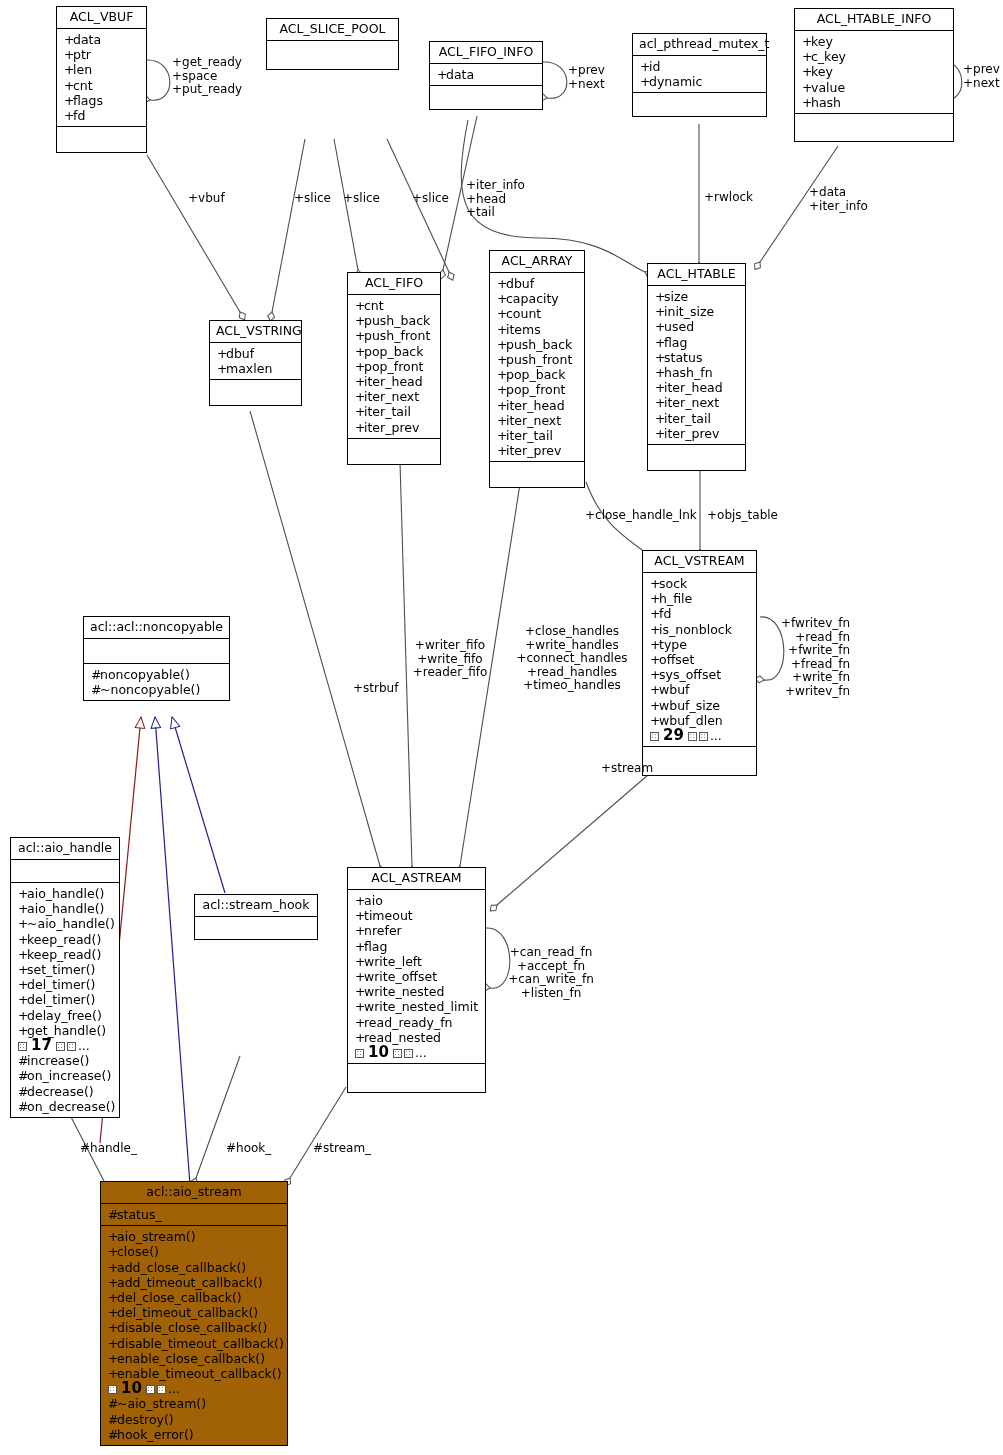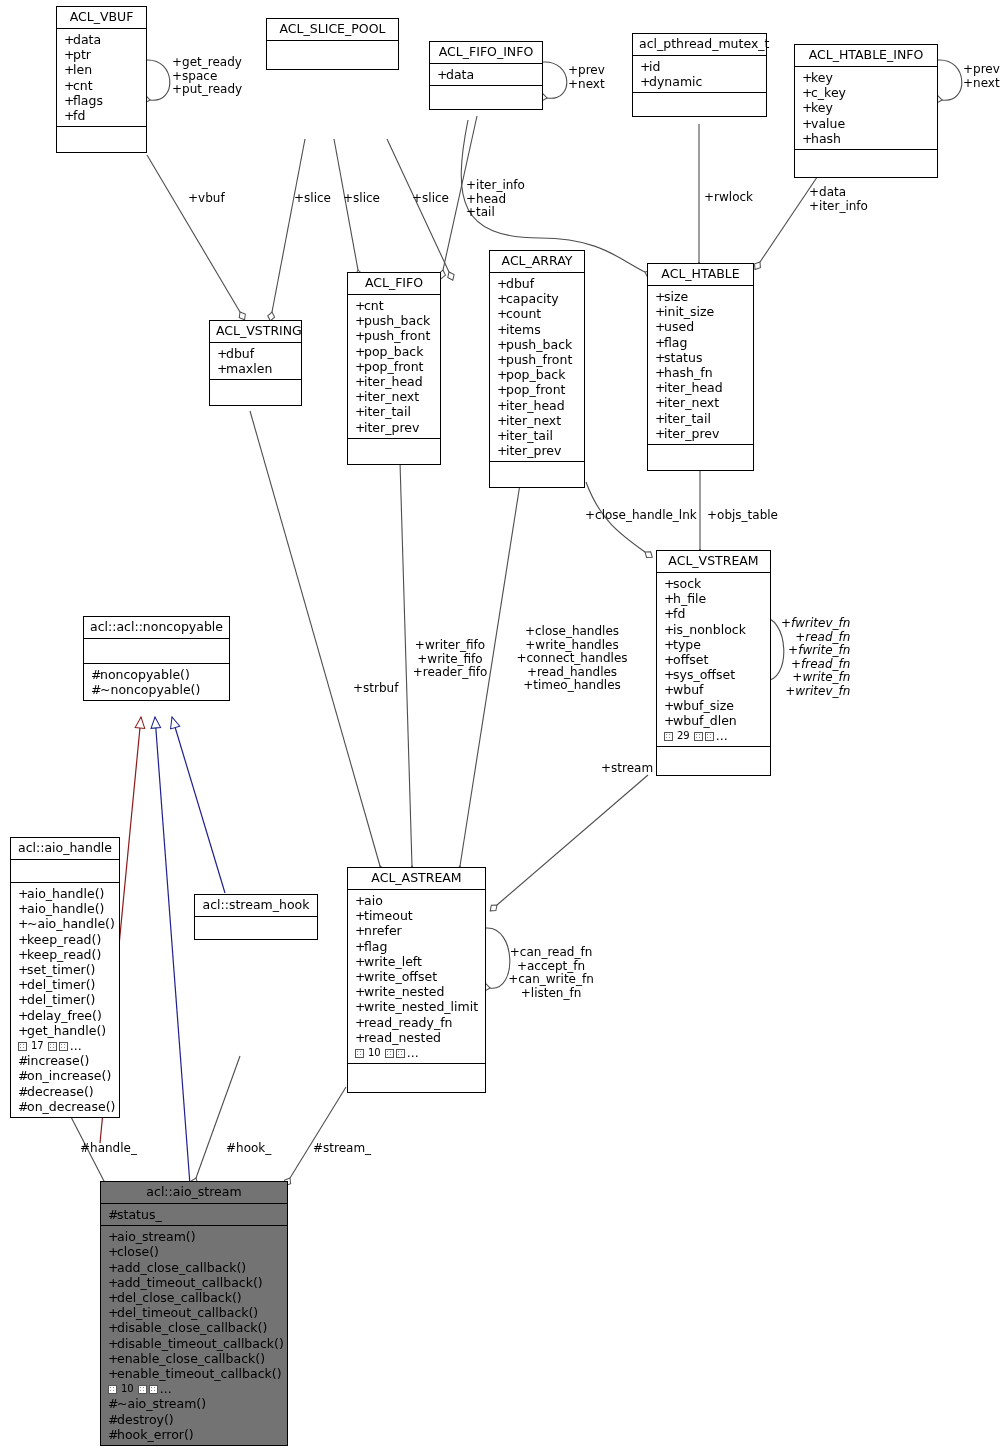--- a/index.html
+++ b/index.html
@@ -23,21 +23,21 @@
     height: 1455px;
   }
   .cls {
     position: absolute;
     border: 1px solid #000000;
     background: #ffffff;
     box-sizing: border-box;
     z-index: 5;
   }
   .cls.hl {
-    background: #737373;
+    background: #a16207;
   }
   .cls-title {
     text-align: center;
     font-size: 12.5px;
     color: #000000;
     padding: 3px 6px 4px 6px;
     border-bottom: 1px solid #000000;
     white-space: nowrap;
     line-height: 14px;
   }
@@ -80,33 +80,33 @@
   }
   .minibox i {
     position: absolute;
     left: 1px;
     top: 1px;
     width: 1px;
     height: 1px;
     background: #888;
     box-shadow: 3px 0 0 #888, 0 3px 0 #888, 3px 3px 0 #888;
   }
-  .morecount { font-size: 10px; padding: 0 2px; }
+  .morecount { font-size: 15px; padding: 0 2px; font-weight: bold; }
   .moredots { font-size: 12.5px; letter-spacing: 0px; }
 
   .elbl {
     position: absolute;
     font-size: 12px;
     line-height: 13.5px;
     color: #000000;
     white-space: nowrap;
     z-index: 6;
   }
   .elbl.ctr { text-align: center; }
-  .elbl.rgt { text-align: right; font-style: italic; }
+  .elbl.rgt { text-align: right; }
 </style>
 </head>
 <body>
 
 <div id="canvas">
 
   <svg id="edges" viewBox="0 0 1003 1455" xmlns="http://www.w3.org/2000/svg">
     <defs>
       <marker id="mdiamond" markerWidth="12" markerHeight="12" refX="1" refY="5" orient="auto" markerUnits="userSpaceOnUse">
         <path d="M1,5 L5.5,1.5 L10,5 L5.5,8.5 Z" fill="#ffffff" stroke="#4d4d4d" stroke-width="1"></path>
@@ -201,21 +201,21 @@
 
   <div class="cls" style="left:632px; top:33px; width:135px;">
     <div class="cls-title">acl_pthread_mutex_t</div>
     <div class="cls-sec">
       <div class="mrow"><span class="vis">+</span>id</div>
       <div class="mrow"><span class="vis">+</span>dynamic</div>
     </div>
     <div class="cls-sec empty" style="height:23px;"></div>
   </div>
 
-  <div class="cls" style="left:794px; top:8px; width:144px;margin-top:36px;">
+  <div class="cls" style="left:794px; top:8px; width:160px;">
     <div class="cls-title">ACL_HTABLE_INFO</div>
     <div class="cls-sec">
       <div class="mrow"><span class="vis">+</span>key</div>
       <div class="mrow"><span class="vis">+</span>c_key</div>
       <div class="mrow"><span class="vis">+</span>key</div>
       <div class="mrow"><span class="vis">+</span>value</div>
       <div class="mrow"><span class="vis">+</span>hash</div>
     </div>
     <div class="cls-sec empty" style="height:27px;"></div>
   </div>
@@ -257,38 +257,38 @@
       <div class="mrow"><span class="vis">+</span>pop_back</div>
       <div class="mrow"><span class="vis">+</span>pop_front</div>
       <div class="mrow"><span class="vis">+</span>iter_head</div>
       <div class="mrow"><span class="vis">+</span>iter_next</div>
       <div class="mrow"><span class="vis">+</span>iter_tail</div>
       <div class="mrow"><span class="vis">+</span>iter_prev</div>
     </div>
     <div class="cls-sec empty" style="height:25px;"></div>
   </div>
 
-  <div class="cls" style="left:647px; top:263px; width:107px;">
+  <div class="cls" style="left:647px; top:263px; width:99px;">
     <div class="cls-title">ACL_HTABLE</div>
     <div class="cls-sec">
       <div class="mrow"><span class="vis">+</span>size</div>
       <div class="mrow"><span class="vis">+</span>init_size</div>
       <div class="mrow"><span class="vis">+</span>used</div>
       <div class="mrow"><span class="vis">+</span>flag</div>
       <div class="mrow"><span class="vis">+</span>status</div>
       <div class="mrow"><span class="vis">+</span>hash_fn</div>
       <div class="mrow"><span class="vis">+</span>iter_head</div>
       <div class="mrow"><span class="vis">+</span>iter_next</div>
       <div class="mrow"><span class="vis">+</span>iter_tail</div>
       <div class="mrow"><span class="vis">+</span>iter_prev</div>
     </div>
     <div class="cls-sec empty" style="height:25px;"></div>
   </div>
 
-  <div class="cls" style="left:656px; top:550px; width:115px;">
+  <div class="cls" style="left:642px; top:550px; width:115px;">
     <div class="cls-title">ACL_VSTREAM</div>
     <div class="cls-sec">
       <div class="mrow"><span class="vis">+</span>sock</div>
       <div class="mrow"><span class="vis">+</span>h_file</div>
       <div class="mrow"><span class="vis">+</span>fd</div>
       <div class="mrow"><span class="vis">+</span>is_nonblock</div>
       <div class="mrow"><span class="vis">+</span>type</div>
       <div class="mrow"><span class="vis">+</span>offset</div>
       <div class="mrow"><span class="vis">+</span>sys_offset</div>
       <div class="mrow"><span class="vis">+</span>wbuf</div>

